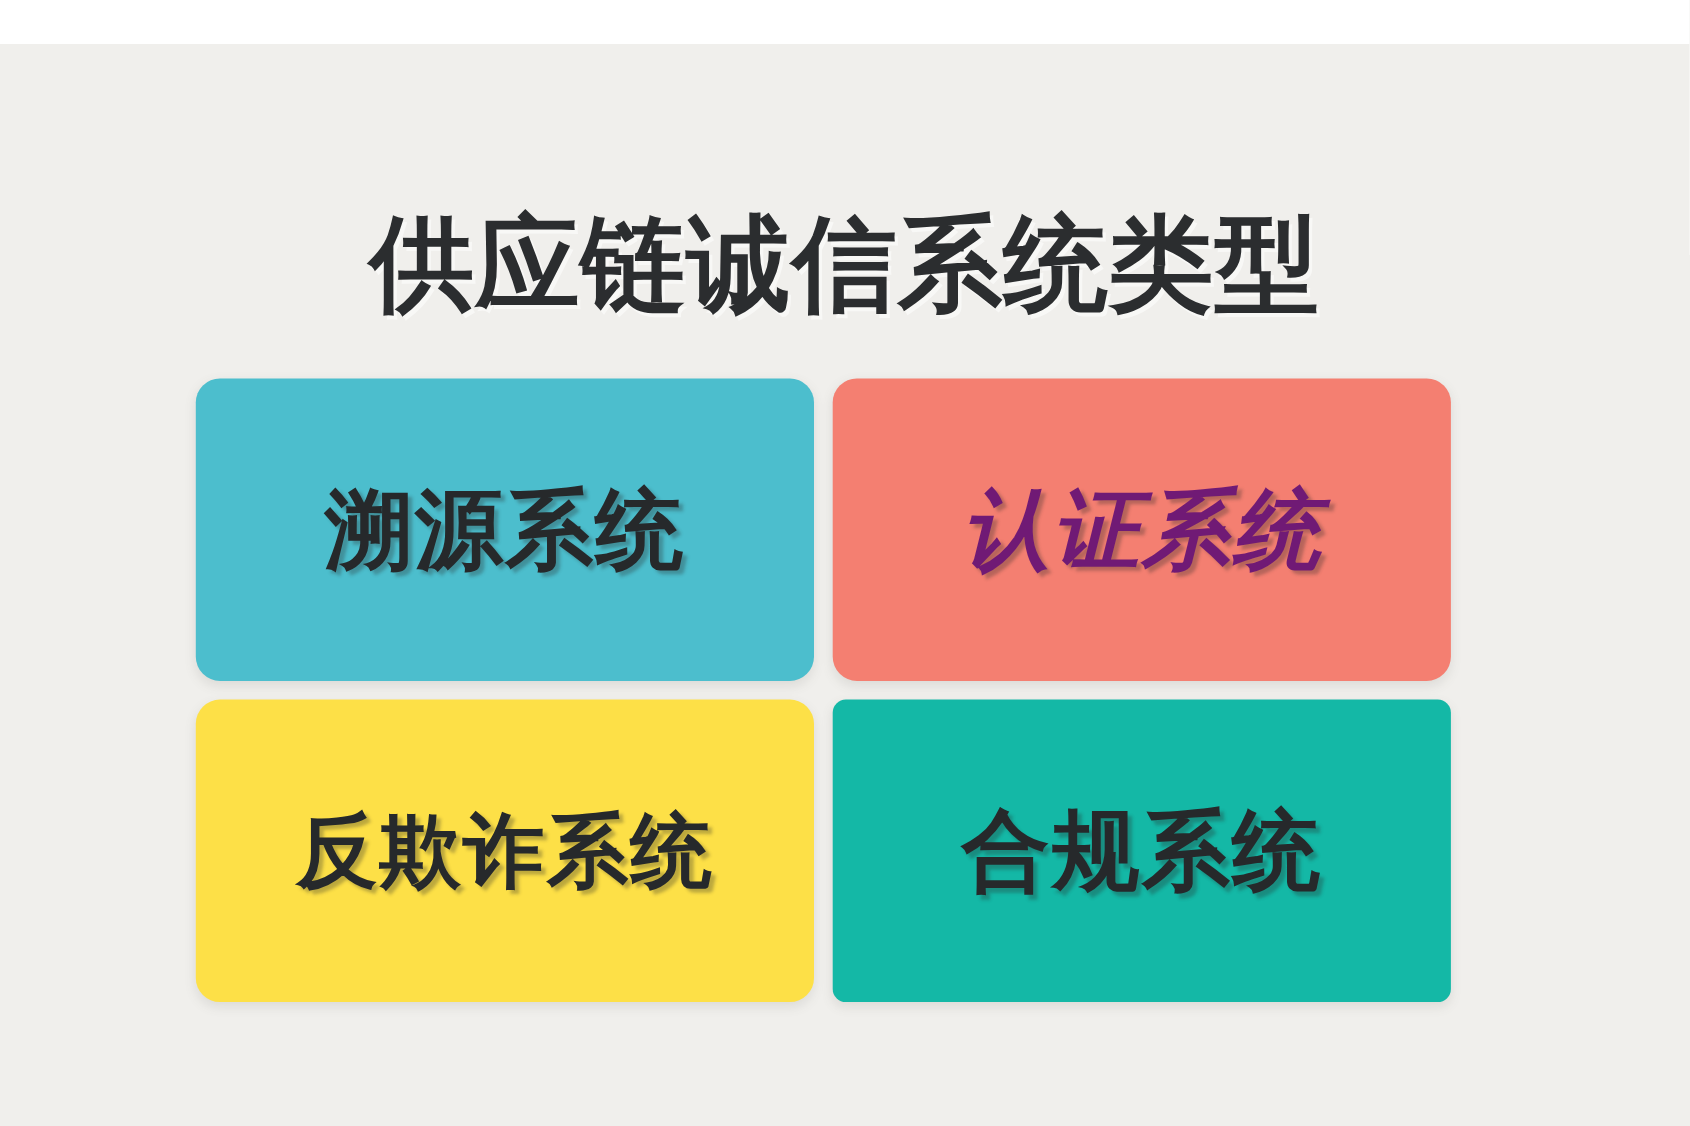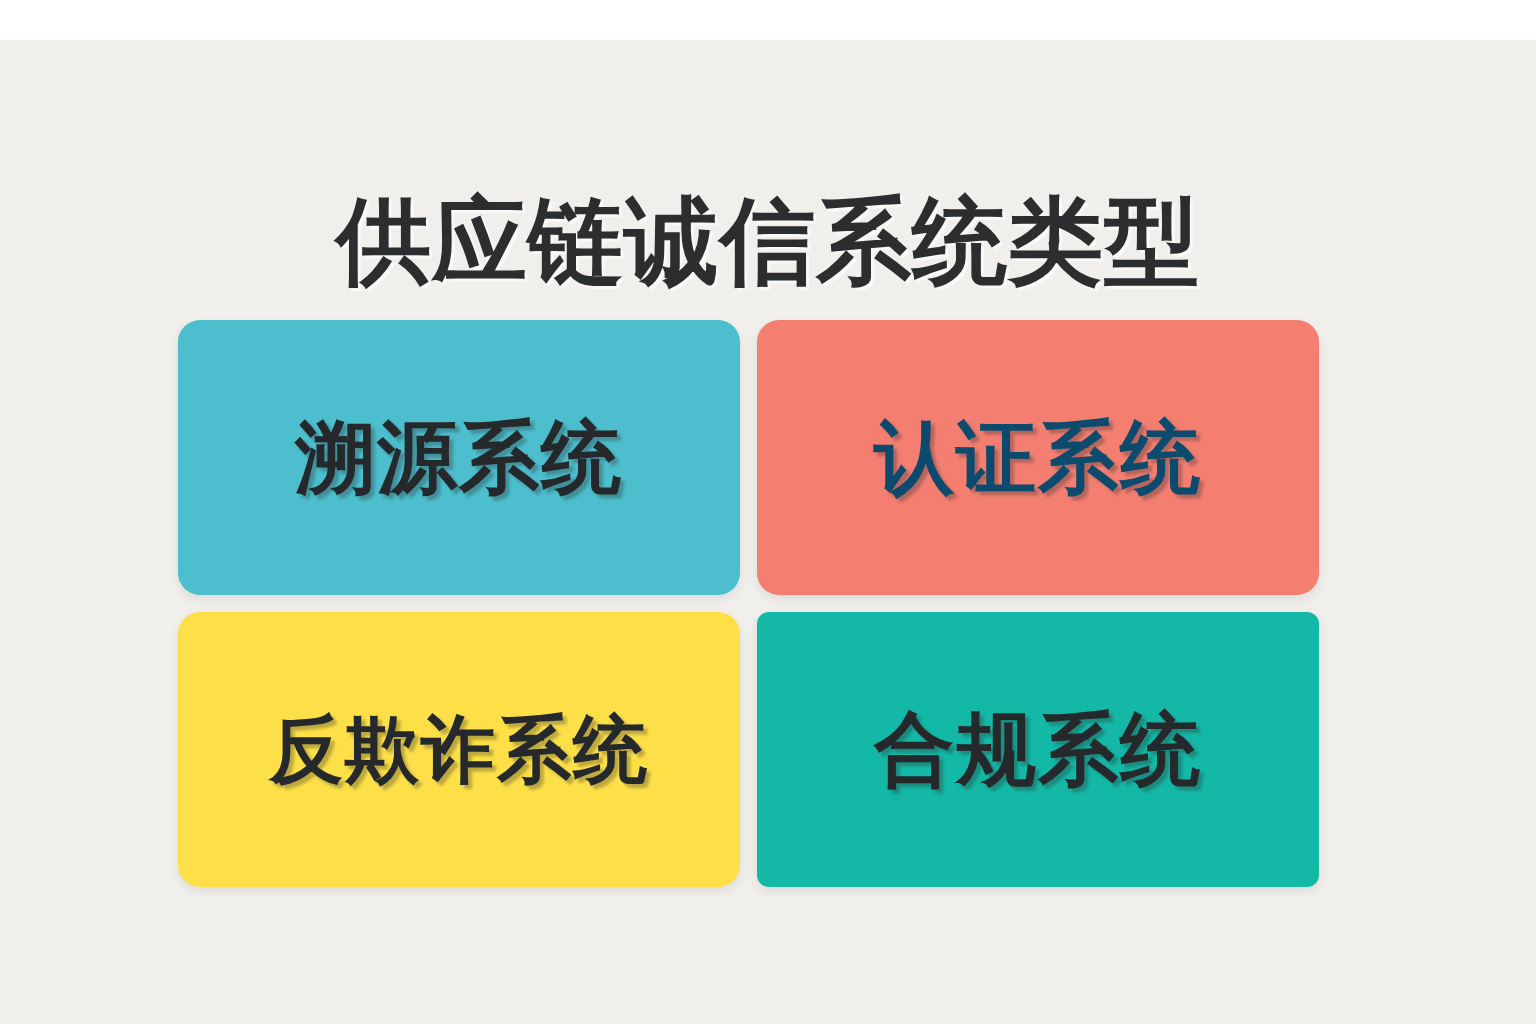--- a/index.html
+++ b/index.html
@@ -40,21 +40,21 @@
     letter-spacing: 1px;
     color: #2b2d2f;
     text-shadow: 3px 3px 0 rgba(255,255,255,0.55);
     white-space: nowrap;
     -webkit-font-smoothing: antialiased;
   }
 
   
   .card-grid {
     position: absolute;
-    top: 280px;
+    top: 304px;
     left: 178px;
     width: 1180px;
     height: 603px;
     display: grid;
     grid-template-columns: 562px 562px;
     grid-template-rows: 275px 275px;
     column-gap: 56px;
     row-gap: 53px;
     gap: 17px;
   }
@@ -91,21 +91,21 @@
 
   <h1 class="page-title" style="color: rgb(43, 45, 47);">供应链诚信系统类型</h1>
 
   <div class="card-grid">
 
     <div class="card" id="card-0" style="background: rgb(76, 190, 205);">
       <span class="card-label" style="color: rgb(38, 41, 43);">溯源系统</span>
     </div>
 
     <div class="card" id="card-1" style="background: rgb(244, 127, 113);">
-      <span class="card-label" style="color: #0c4a6e;">认证系统</span>
+      <span class="card-label" style="color: #701a75; font-style: italic;">认证系统</span>
     </div>
 
     <div class="card" id="card-2" style="background: #fde047;">
       <span class="card-label small" style="color: rgb(38, 41, 43);">反欺诈系统</span>
     </div>
 
     <div class="card" id="card-3" style="background: #14b8a6; border-radius: 12px;">
       <span class="card-label" style="color: rgb(38, 41, 43);">合规系统</span>
     </div>
 

